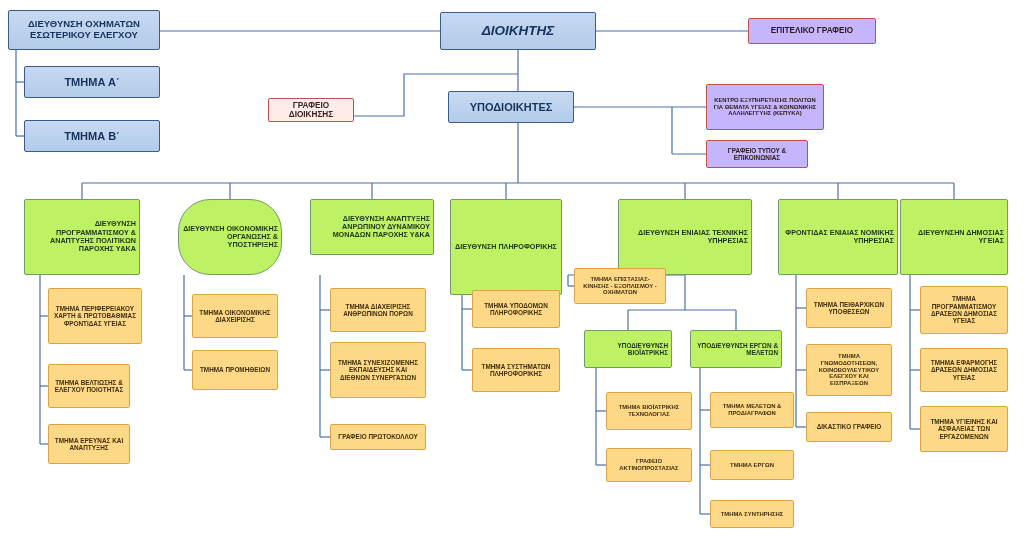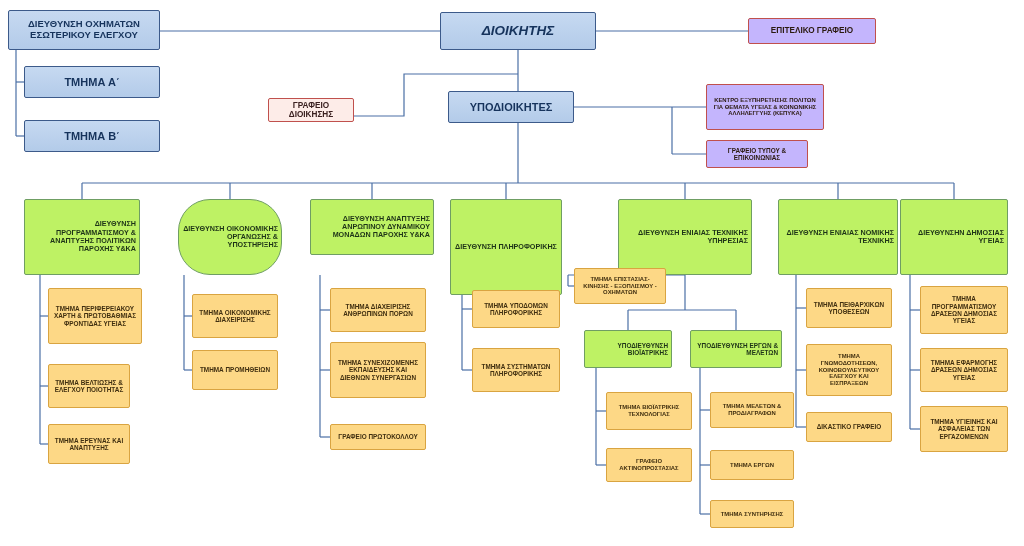--- a/index.html
+++ b/index.html
@@ -170,21 +170,21 @@
       <div class="node n-orange fs9" style="left: 748px; top: 18px; width: 128px; height: 26px;">ΕΠΙΤΕΛΙΚΟ ΓΡΑΦΕΙΟ</div>
       <div class="node n-blue fs11" style="left: 448px; top: 91px; width: 126px; height: 32px;">ΥΠΟΔΙΟΙΚΗΤΕΣ</div>
       <div class="node n-pale fs9" style="left: 268px; top: 98px; width: 86px; height: 24px;">ΓΡΑΦΕΙΟ ΔΙΟΙΚΗΣΗΣ</div>
       <div class="node n-orange fs6" style="left: 706px; top: 84px; width: 118px; height: 46px;">ΚΕΝΤΡΟ ΕΞΥΠΗΡΕΤΗΣΗΣ ΠΟΛΙΤΩΝ ΓΙΑ ΘΕΜΑΤΑ ΥΓΕΙΑΣ &amp; ΚΟΙΝΩΝΙΚΗΣ ΑΛΛΗΛΕΓΓΥΗΣ (ΚΕΠΥΚΑ)</div>
       <div class="node n-orange fs7" style="left: 706px; top: 140px; width: 102px; height: 28px;">ΓΡΑΦΕΙΟ ΤΥΠΟΥ &amp; ΕΠΙΚΟΙΝΩΝΙΑΣ</div>
       <div class="node n-green fs8" style="left: 24px; top: 199px; width: 116px; height: 76px;">ΔΙΕΥΘΥΝΣΗ ΠΡΟΓΡΑΜΜΑΤΙΣΜΟΥ &amp; ΑΝΑΠΤΥΞΗΣ ΠΟΛΙΤΙΚΩΝ ΠΑΡΟΧΗΣ Υ&amp;ΚΑ</div>
       <div class="node n-green fs8" style="left: 178px; top: 199px; width: 104px; height: 76px; border-radius: 32px;">ΔΙΕΥΘΥΝΣΗ ΟΙΚΟΝΟΜΙΚΗΣ ΟΡΓΑΝΩΣΗΣ &amp; ΥΠΟΣΤΗΡΙΞΗΣ</div>
       <div class="node n-green fs8" style="left: 310px; top: 199px; width: 124px; height: 56px;">ΔΙΕΥΘΥΝΣΗ ΑΝΑΠΤΥΞΗΣ ΑΝΡΩΠΙΝΟΥ ΔΥΝΑΜΙΚΟΥ ΜΟΝΑΔΩΝ ΠΑΡΟΧΗΣ Υ&amp;ΚΑ</div>
       <div class="node n-green fs8" style="left: 450px; top: 199px; width: 112px; height: 96px;">ΔΙΕΥΘΥΝΣΗ ΠΛΗΡΟΦΟΡΙΚΗΣ</div>
       <div class="node n-green fs8" style="left: 618px; top: 199px; width: 134px; height: 76px;">ΔΙΕΥΘΥΝΣΗ ΕΝΙΑΙΑΣ ΤΕΧΝΙΚΗΣ ΥΠΗΡΕΣΙΑΣ</div>
-      <div class="node n-green fs8" style="left: 778px; top: 199px; width: 120px; height: 76px;">ΔΙΕΥΘΥΝΣΗ ΕΝΙΑΙΑΣ ΝΟΜΙΚΗΣ ΤΕΧΝΙΚΗΣ</div>
+      <div class="node n-green fs8" style="left: 778px; top: 199px; width: 120px; height: 76px;">ΦΡΟΝΤΙΔΑΣ ΕΝΙΑΙΑΣ ΝΟΜΙΚΗΣ ΥΠΗΡΕΣΙΑΣ</div>
       <div class="node n-green fs8" style="left: 900px; top: 199px; width: 108px; height: 76px;">ΔΙΕΥΘΥΝΣΗΝ ΔΗΜΟΣΙΑΣ ΥΓΕΙΑΣ</div>
       <div class="node n-yellow fs7" style="left: 48px; top: 288px; width: 94px; height: 56px;">ΤΜΗΜΑ ΠΕΡΙΦΕΡΕΙΑΚΟΥ ΧΑΡΤΗ &amp; ΠΡΩΤΟΒΑΘΜΙΑΣ ΦΡΟΝΤΙΔΑΣ ΥΓΕΙΑΣ</div>
       <div class="node n-yellow fs7" style="left: 48px; top: 364px; width: 82px; height: 44px;">ΤΜΗΜΑ ΒΕΛΤΙΩΣΗΣ &amp; ΕΛΕΓΧΟΥ ΠΟΙΟΤΗΤΑΣ</div>
       <div class="node n-yellow fs7" style="left: 48px; top: 424px; width: 82px; height: 40px;">ΤΜΗΜΑ ΕΡΕΥΝΑΣ ΚΑΙ ΑΝΑΠΤΥΞΗΣ</div>
       <div class="node n-yellow fs7" style="left: 192px; top: 294px; width: 86px; height: 44px;">ΤΜΗΜΑ ΟΙΚΟΝΟΜΙΚΗΣ ΔΙΑΧΕΙΡΙΣΗΣ</div>
       <div class="node n-yellow fs7" style="left: 192px; top: 350px; width: 86px; height: 40px;">ΤΜΗΜΑ ΠΡΟΜΗΘΕΙΩΝ</div>
       <div class="node n-yellow fs7" style="left: 330px; top: 288px; width: 96px; height: 44px;">ΤΜΗΜΑ ΔΙΑΧΕΙΡΙΣΗΣ ΑΝΘΡΩΠΙΝΩΝ ΠΟΡΩΝ</div>
       <div class="node n-yellow fs7" style="left: 330px; top: 342px; width: 96px; height: 56px;">ΤΜΗΜΑ ΣΥΝΕΧΙΖΟΜΕΝΗΣ ΕΚΠΑΙΔΕΥΣΗΣ ΚΑΙ ΔΙΕΘΝΩΝ ΣΥΝΕΡΓΑΣΙΩΝ</div>
       <div class="node n-yellow fs7" style="left: 330px; top: 424px; width: 96px; height: 26px;">ΓΡΑΦΕΙΟ ΠΡΩΤΟΚΟΛΛΟΥ</div>
       <div class="node n-yellow fs7" style="left: 472px; top: 290px; width: 88px; height: 38px;">ΤΜΗΜΑ ΥΠΟΔΟΜΩΝ ΠΛΗΡΟΦΟΡΙΚΗΣ</div>

